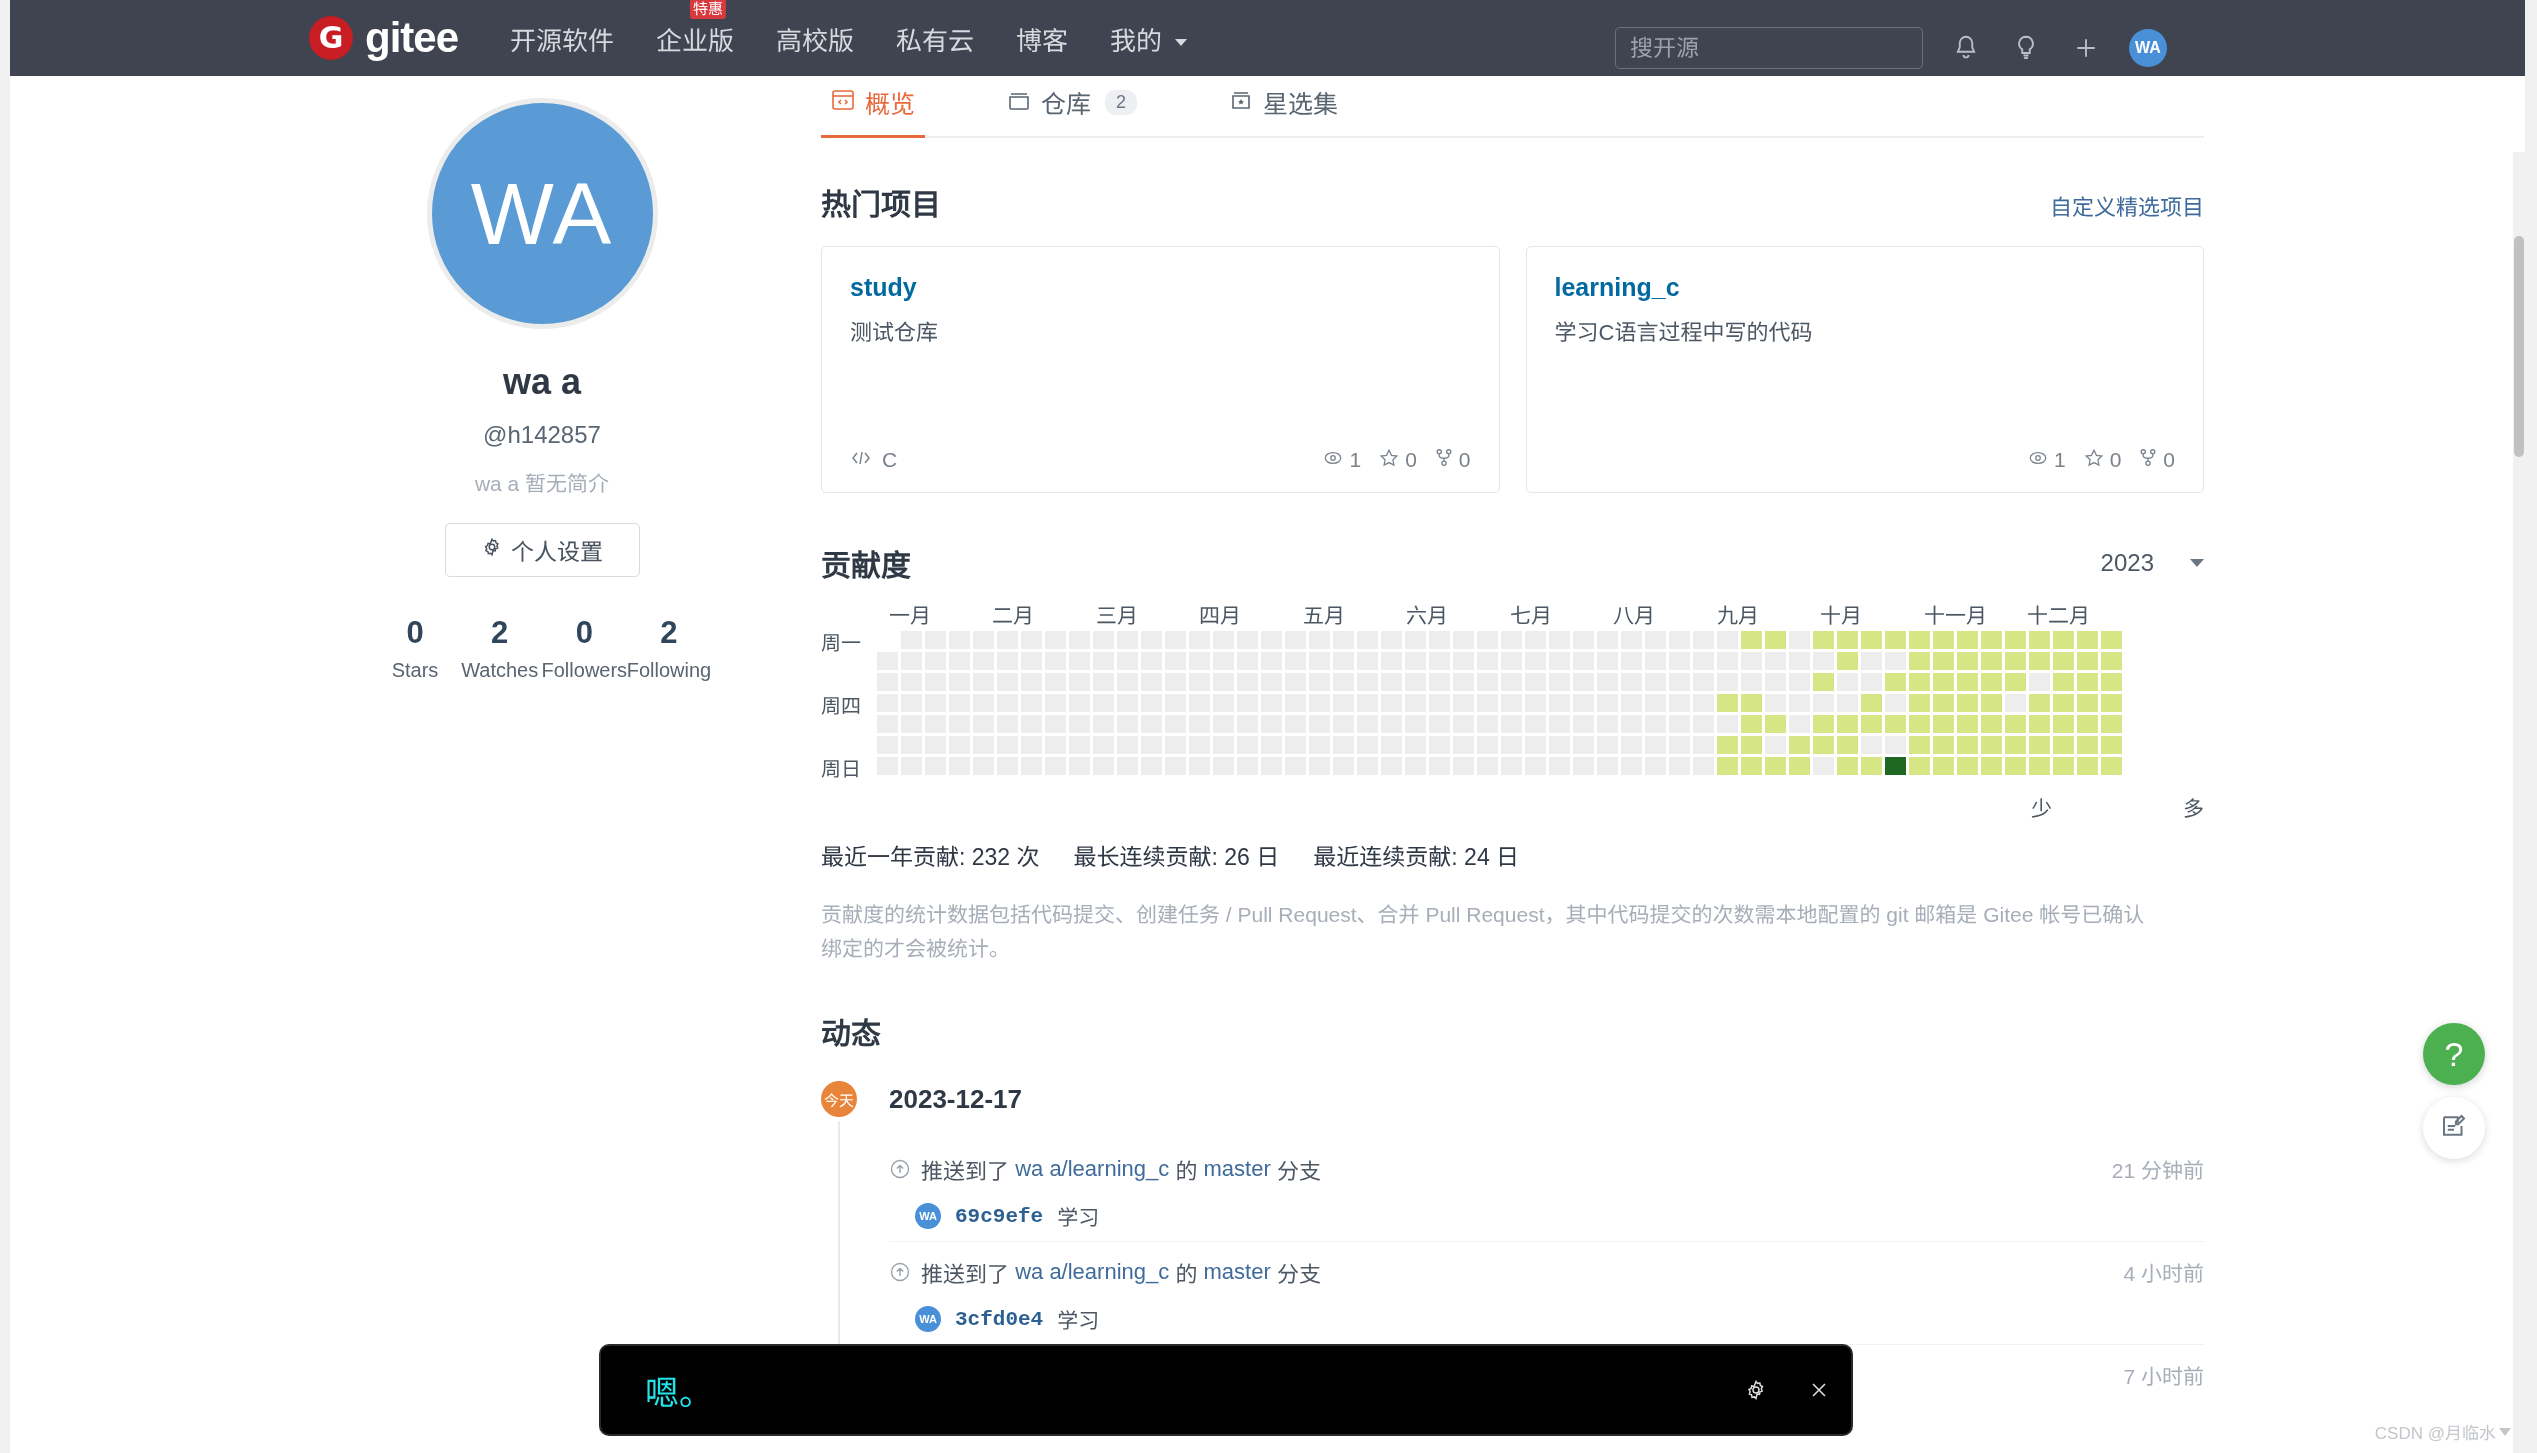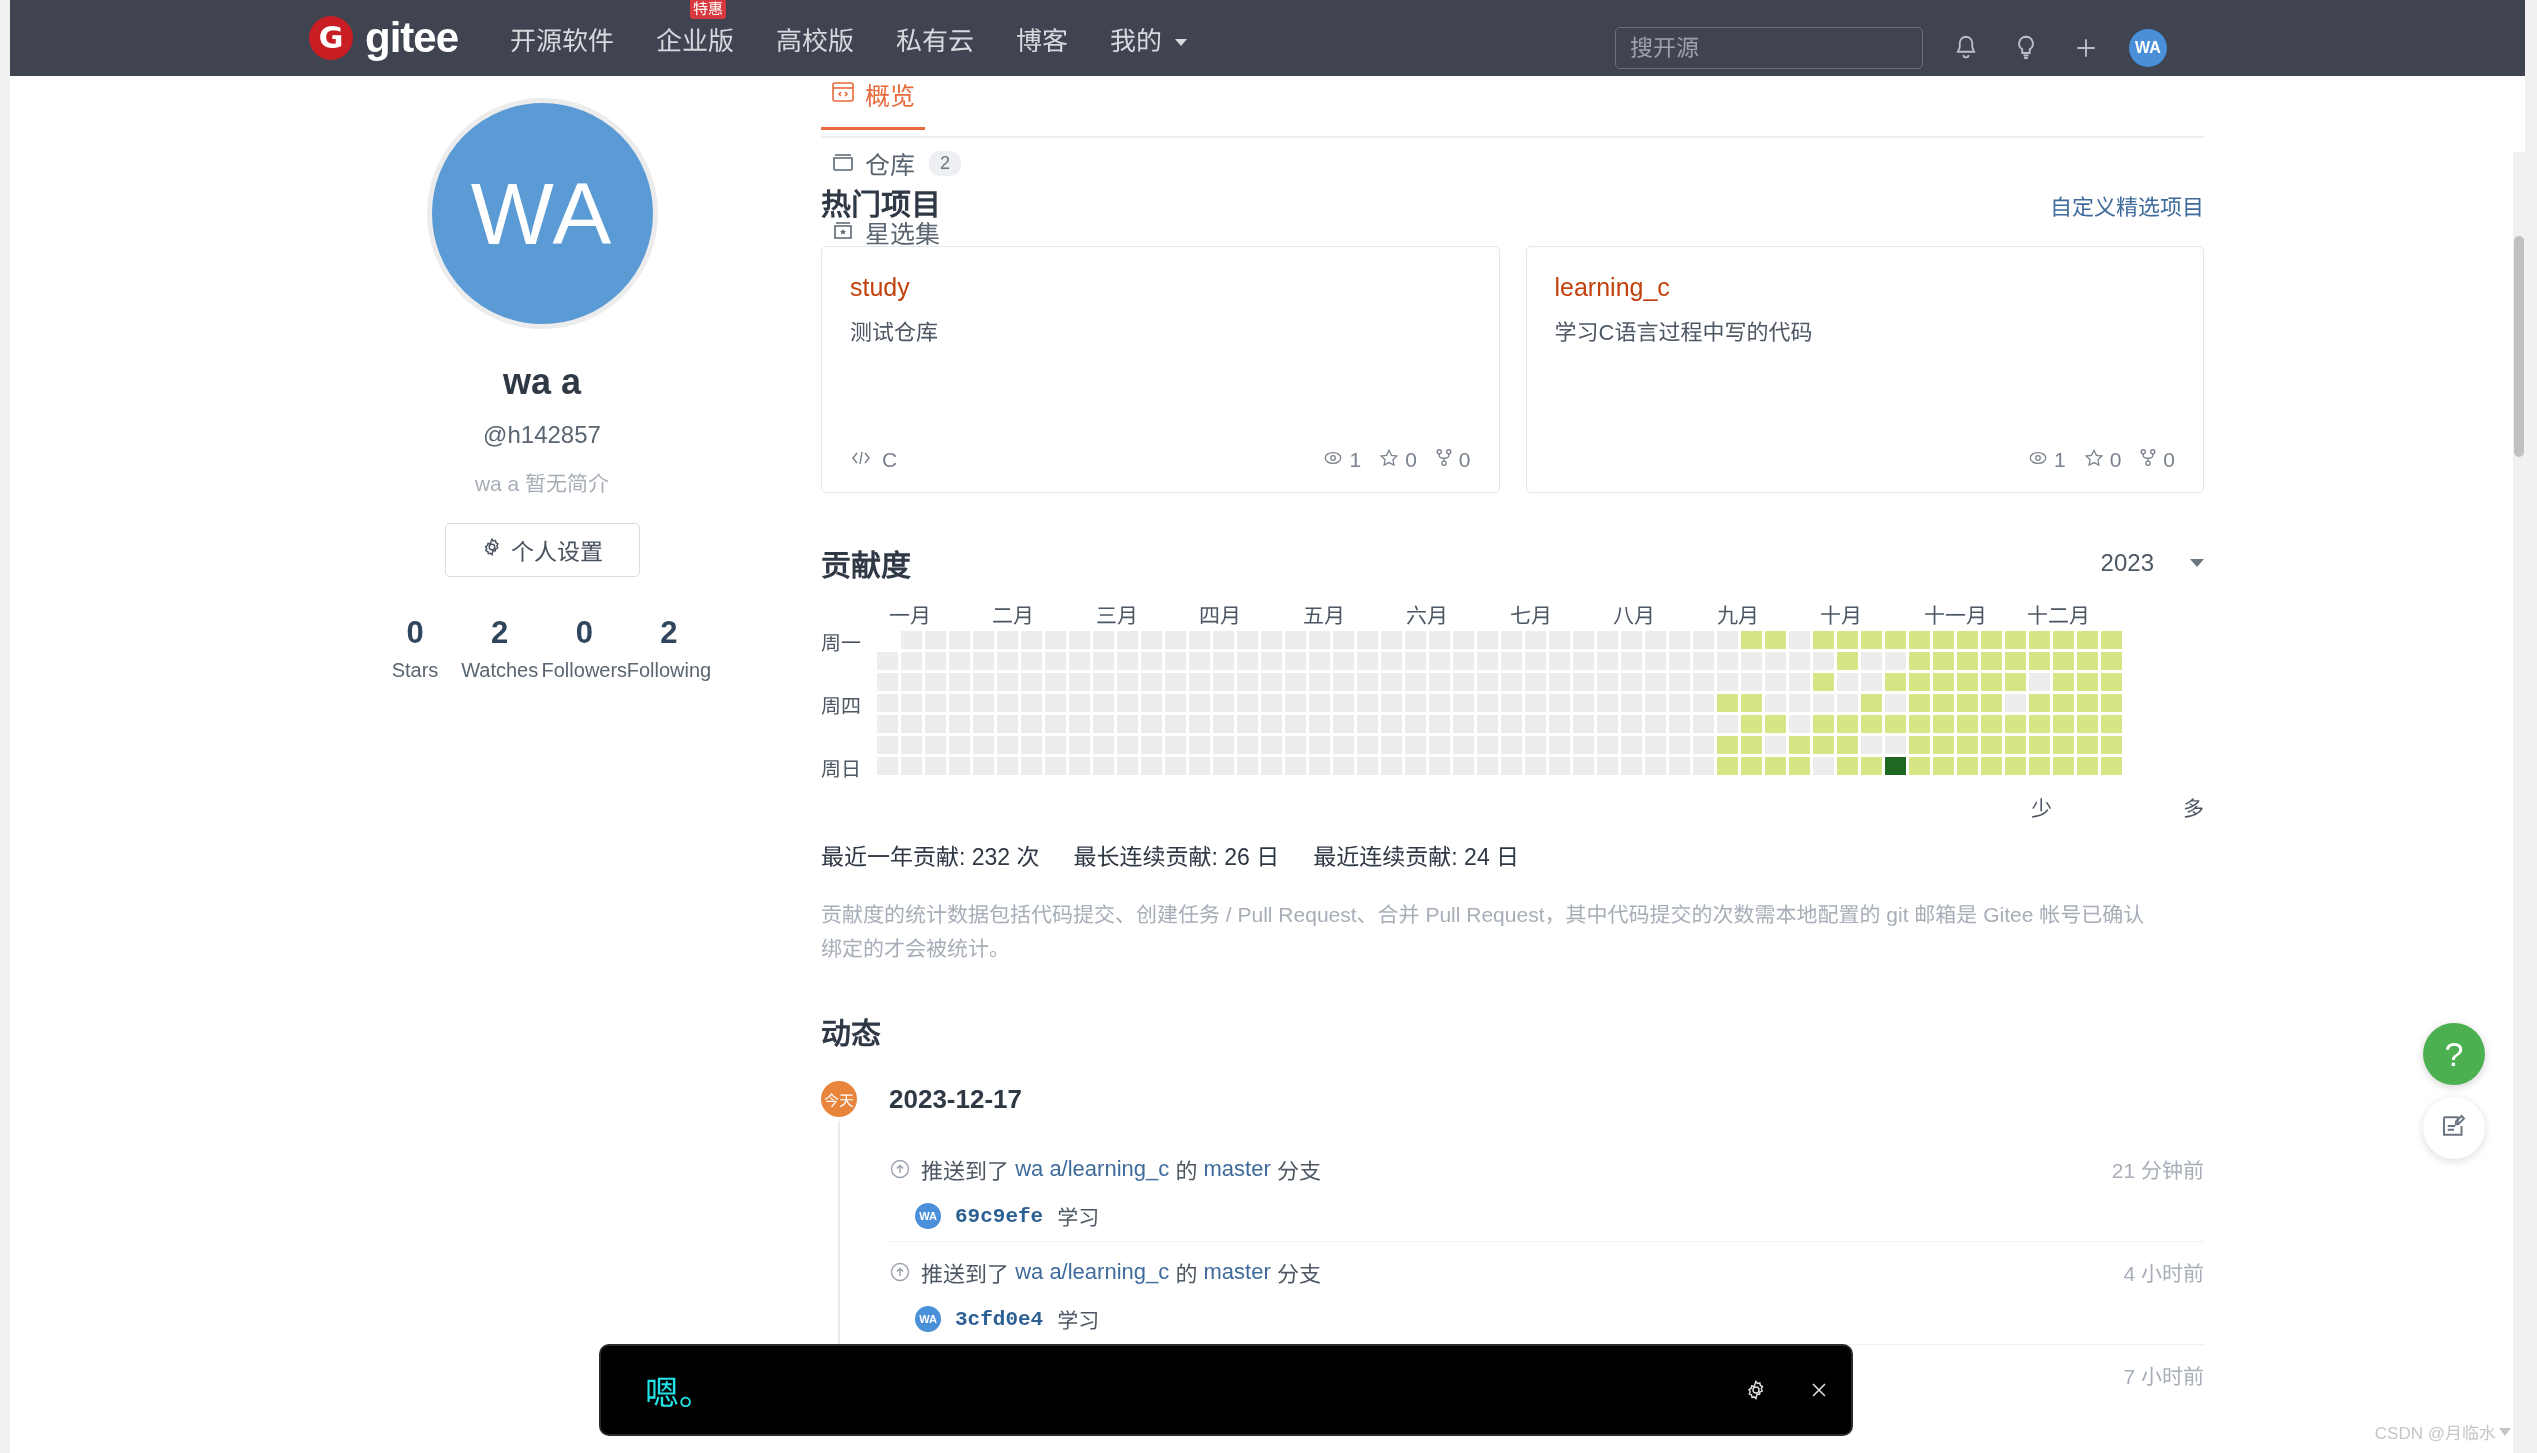--- a/index.html
+++ b/index.html
@@ -102,21 +102,21 @@
     cursor: pointer; font-family: "Liberation Sans", sans-serif;
   }
   .stats-row { margin-top: 38px; display: flex; gap: 0; width: 338px; justify-content: space-between; }
   .stat-cell { display: flex; flex-direction: column; align-items: center; width: 84px; cursor: pointer; }
   .stat-num { font-size: 31px; font-weight: bold; color: #30465c; }
   .stat-label { margin-top: 8px; font-size: 20px; color: #5a6572; }
 
   
   .main-col { position: absolute; left: 811px; top: 0; width: 1383px; }
 
-  .tabs { display: flex; align-items: flex-start; gap: 17px; border-bottom: 2px solid #eceef1; height: 62px; flex-direction: column; }
+  .tabs { display: flex; align-items: flex-end; gap: 8px; border-bottom: 2px solid #eceef1; height: 62px; }
   .tab {
     display: flex; align-items: center; gap: 10px;
     padding: 0 10px 16px 10px; margin-right: 64px;
     font-size: 25px; color: #5a6572; cursor: pointer;
     position: relative; text-decoration: none;
   }
   .tab.active { color: #e8693b; }
   .tab.active::after {
     content: ""; position: absolute; left: 0; right: 0; bottom: -2px;
     height: 3px; background: #e8693b;
@@ -131,21 +131,21 @@
   .section-action { margin-left: auto; font-size: 22px; color: #3f6b9c; text-decoration: none; cursor: pointer; }
 
   .cards { display: flex; gap: 26px; margin-top: 22px; }
   .repo-card {
     flex: 1; height: 247px;
     border: 1px solid #e3e6ea; border-radius: 5px;
     padding: 26px 28px 20px 28px;
     display: flex; flex-direction: column;
     background: #fff;
   }
-  .repo-name { font-size: 25px; font-weight: normal; color: #c2410c; cursor: pointer; }
+  .repo-name { font-size: 25px; font-weight: bold; color: #0369a1; cursor: pointer; }
   .repo-desc { margin-top: 16px; font-size: 22px; color: #4d5763; line-height: 1.4; }
   .repo-foot { margin-top: auto; display: flex; align-items: center; font-size: 21px; color: #7a828c; }
   .repo-lang { display: flex; align-items: center; gap: 10px; }
   .repo-metrics { margin-left: auto; display: flex; align-items: center; gap: 18px; }
   .metric { display: flex; align-items: center; gap: 6px; }
 
   
   .contrib-head { display: flex; align-items: center; margin-top: 48px; }
   .year-select {
     margin-left: auto; display: flex; align-items: center; gap: 36px;

